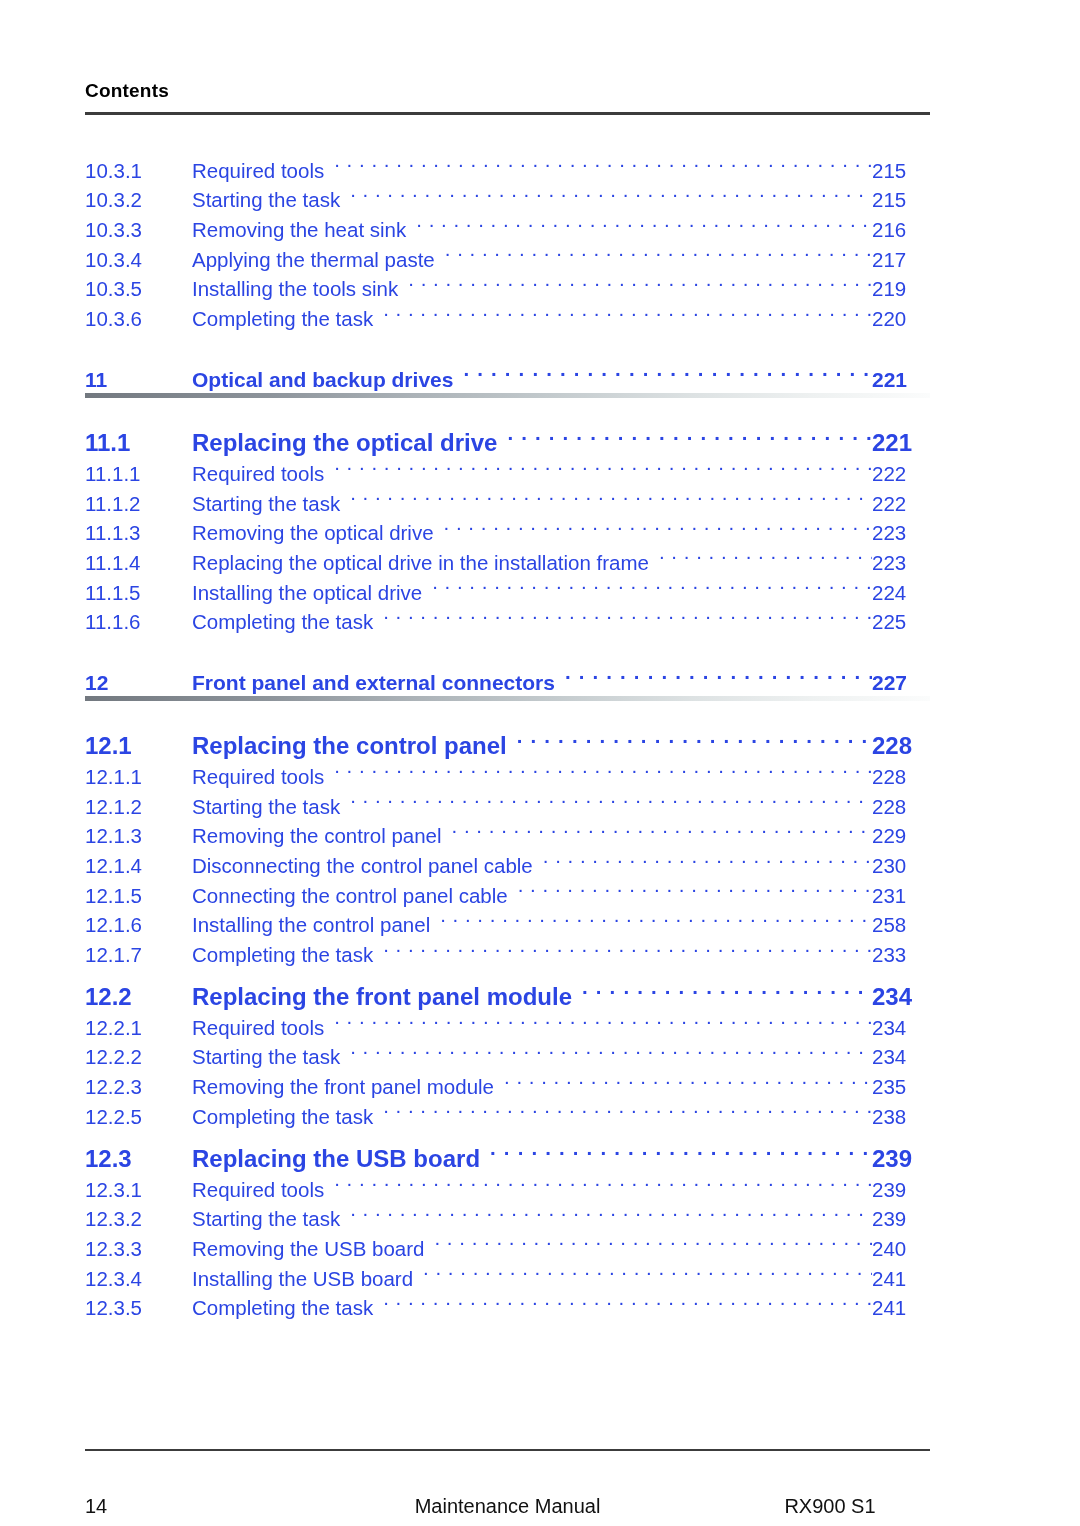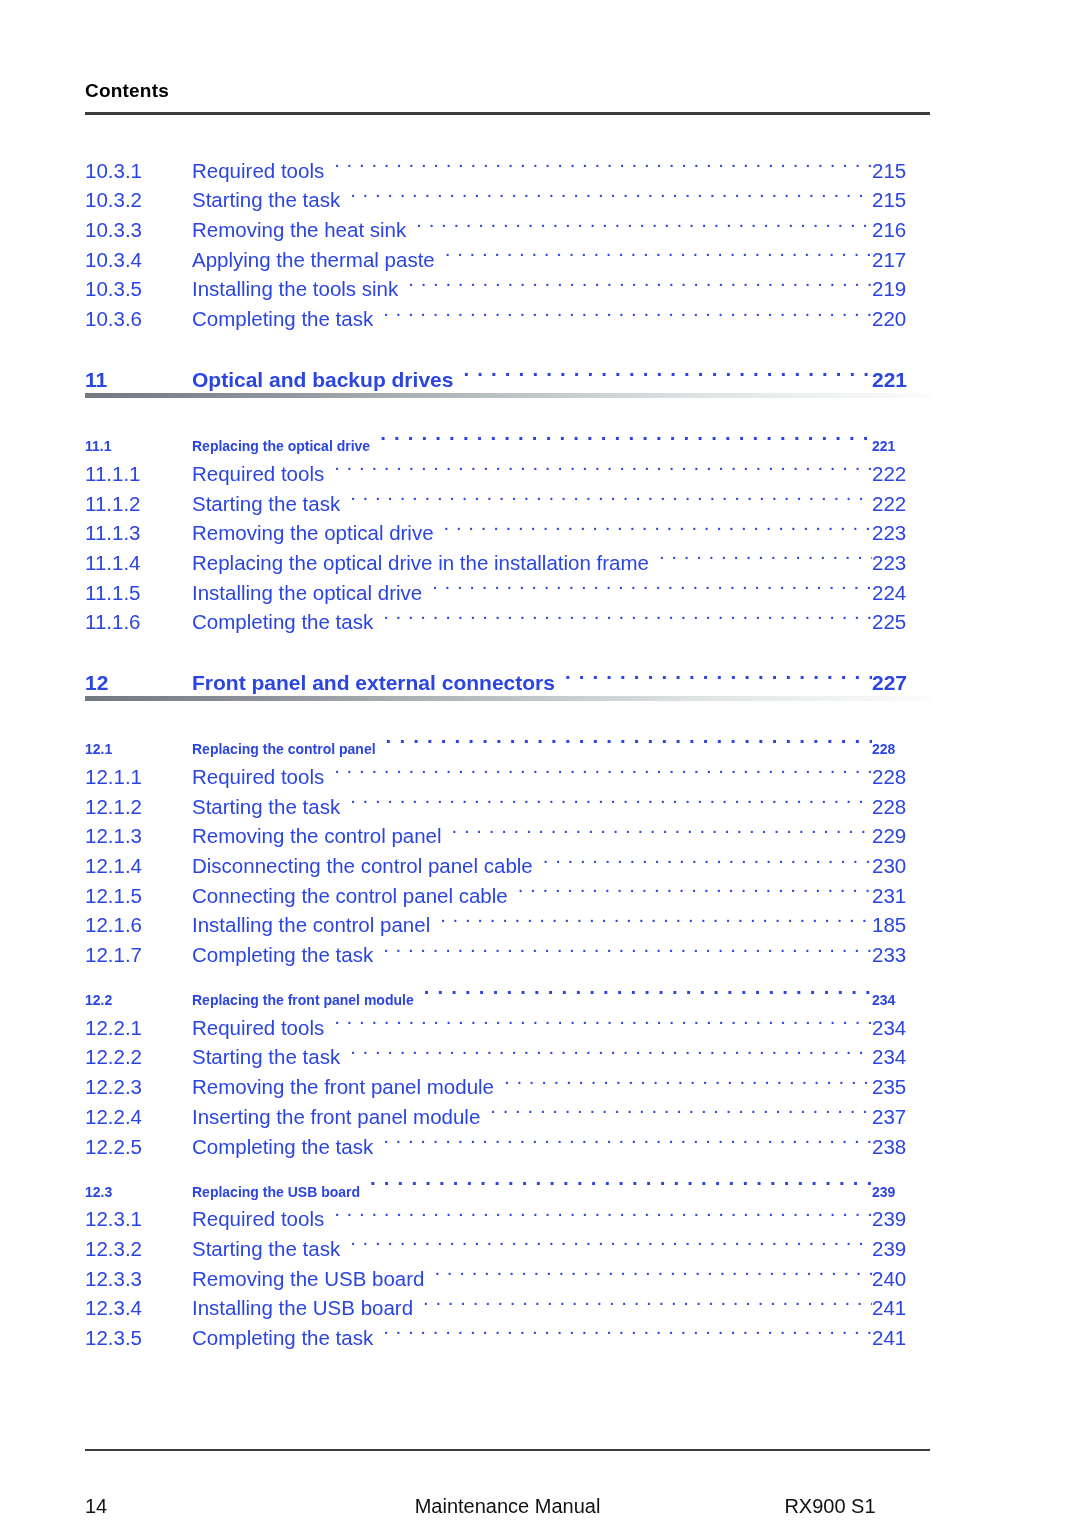--- a/index.html
+++ b/index.html
@@ -113,21 +113,21 @@
     letter-spacing: 1.2px;
   }
 
   
   .toc-row.lvl2 {
     height: 31px;
   }
   .toc-row.lvl2 .num,
   .toc-row.lvl2 .title,
   .toc-row.lvl2 .pg {
-    font-size: 14px;
+    font-size: 24px;
     font-weight: bold;
     line-height: 31px;
   }
   .toc-row.lvl2 .leader { height: 31px; }
   .toc-row.lvl2 .leader::after {
     font-weight: bold;
     bottom: 8px;
     letter-spacing: 1.2px;
   }
 
@@ -310,21 +310,21 @@
       <div class="toc-row lvl3">
         <span class="num">12.1.5</span>
         <span class="title">Connecting the control panel cable</span>
         <span class="leader"></span>
         <span class="pg">231</span>
       </div>
       <div class="toc-row lvl3">
         <span class="num">12.1.6</span>
         <span class="title">Installing the control panel</span>
         <span class="leader"></span>
-        <span class="pg">185</span>
+        <span class="pg">258</span>
       </div>
       <div class="toc-row lvl3">
         <span class="num">12.1.7</span>
         <span class="title">Completing the task</span>
         <span class="leader"></span>
         <span class="pg">233</span>
       </div>
       <div class="toc-row lvl2 gap-before-small">
         <span class="num">12.2</span>
         <span class="title">Replacing the front panel module</span>
@@ -341,26 +341,20 @@
         <span class="num">12.2.2</span>
         <span class="title">Starting the task</span>
         <span class="leader"></span>
         <span class="pg">234</span>
       </div>
       <div class="toc-row lvl3">
         <span class="num">12.2.3</span>
         <span class="title">Removing the front panel module</span>
         <span class="leader"></span>
         <span class="pg">235</span>
-      </div>
-      <div class="toc-row lvl3">
-        <span class="num">12.2.4</span>
-        <span class="title">Inserting the front panel module</span>
-        <span class="leader"></span>
-        <span class="pg">237</span>
       </div>
       <div class="toc-row lvl3">
         <span class="num">12.2.5</span>
         <span class="title">Completing the task</span>
         <span class="leader"></span>
         <span class="pg">238</span>
       </div>
       <div class="toc-row lvl2 gap-before-small">
         <span class="num">12.3</span>
         <span class="title">Replacing the USB board</span>

